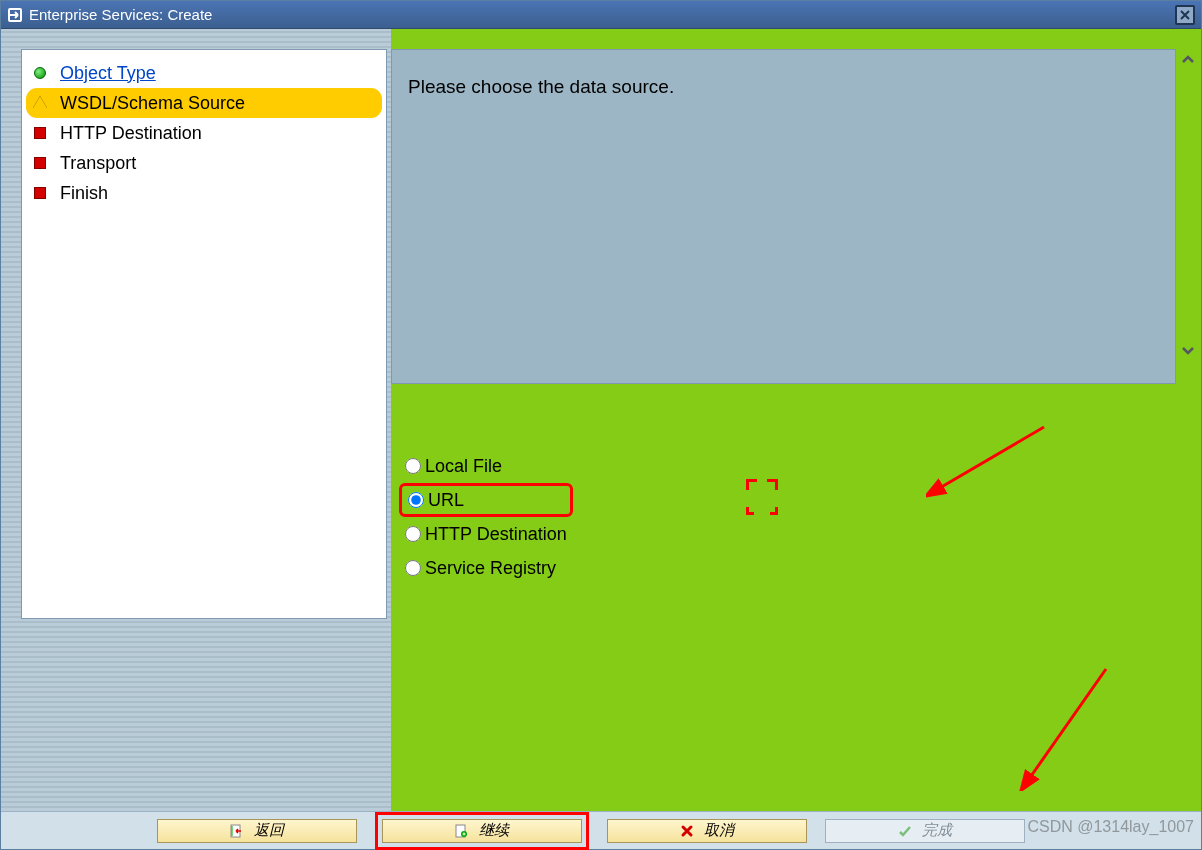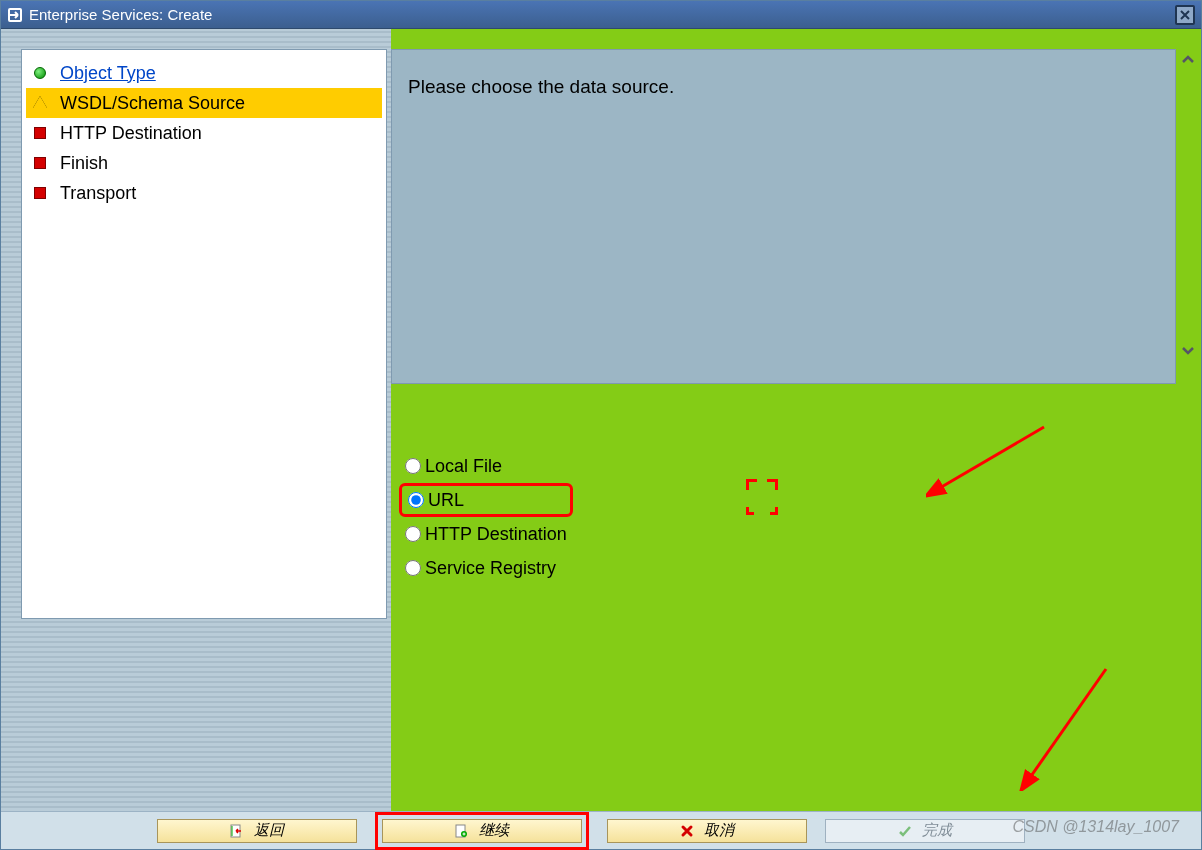--- a/index.html
+++ b/index.html
@@ -39,21 +39,21 @@
   }
   .nav-box {
     background: #fff; border:1px solid #7f9ab0; height: 570px;
     padding: 8px 4px;
   }
   .nav-item {
     display:flex; align-items:center; padding: 4px 6px; height: 30px;
     font-size: 18px; cursor:pointer;
   }
   .nav-item.completed .label { color:#0046c8; text-decoration: underline; }
-  .nav-item.current { background:#ffcc00; }
+  .nav-item.current { background:#ffcc00;border-radius:11px; }
   .nav-icon { width:16px; height:16px; margin-right:12px; display:flex; align-items:center; justify-content:center; }
   .ic-green { width:12px; height:12px; background:radial-gradient(circle at 35% 35%,#7df07d,#008a00); border-radius:50%; border:1px solid #006600; }
   .ic-yellow { width:0; height:0; border-left:7px solid transparent; border-right:7px solid transparent; border-bottom:12px solid #ffcc00; position:relative; top:-1px; filter:drop-shadow(0 0 0.5px #000);}
   .ic-red { width:12px; height:12px; background:#d40000; border:1px solid #800000;}
 
   
   .right-pane { flex:1; position:relative; }
   .info-panel {
     position:absolute; left:0; top:20px; right:25px; height:335px;
     background:#9cb6c5; border:1px solid #7f9ab0; padding:26px 16px;
@@ -96,21 +96,21 @@
     width:200px; height:24px;
     background:linear-gradient(#fff6cf,#f5e29b);
     border:1px solid #a8955a; font-size:15px; gap:10px;
     cursor:pointer;
     font-style:italic;
   }
   .btn.disabled { background:#e7eef3; border-color:#9fb1c0; color:#7f8c96; cursor:default;}
   .btn .bi { width:14px; height:14px; display:flex; align-items:center; justify-content:center;}
   .hl-continue { border:3px solid #ff0000; border-radius:0; padding:4px;}
 
-  .watermark { position:absolute; right:22px; bottom:13px; color:rgba(80,80,80,0.5); font-size:16px; font-style:italic;}
+  .watermark { position:absolute; right:7px; bottom:13px; color:rgba(80,80,80,0.5); font-size:16px; }
 </style>
 </head>
 <body>
 
 <div class="window">
 
   <div class="titlebar">
     <span class="ti">
       <svg width="14" height="14" viewBox="0 0 14 14">
           <path d="M2 7 H10 M10 7 L7 4 M10 7 L7 10"></path>
@@ -144,27 +144,27 @@
         <div class="nav-item">
           <span class="nav-icon">
               <span class="ic-red"></span>
             </span>
           <span class="label">HTTP Destination</span>
         </div>
         <div class="nav-item">
           <span class="nav-icon">
               <span class="ic-red"></span>
             </span>
+          <span class="label">Transport</span>
+        </div>
+        <div class="nav-item">
+          <span class="nav-icon">
+              <span class="ic-red"></span>
+            </span>
           <span class="label">Finish</span>
-        </div>
-        <div class="nav-item">
-          <span class="nav-icon">
-              <span class="ic-red"></span>
-            </span>
-          <span class="label">Transport</span>
         </div>
       </div>
     </div>
 
     <div class="right-pane">
       <div class="info-panel">
         <span>Please choose the data source.</span>
       </div>
       <div class="scroll-up">
         <svg width="16" height="16" viewBox="0 0 16 16">

